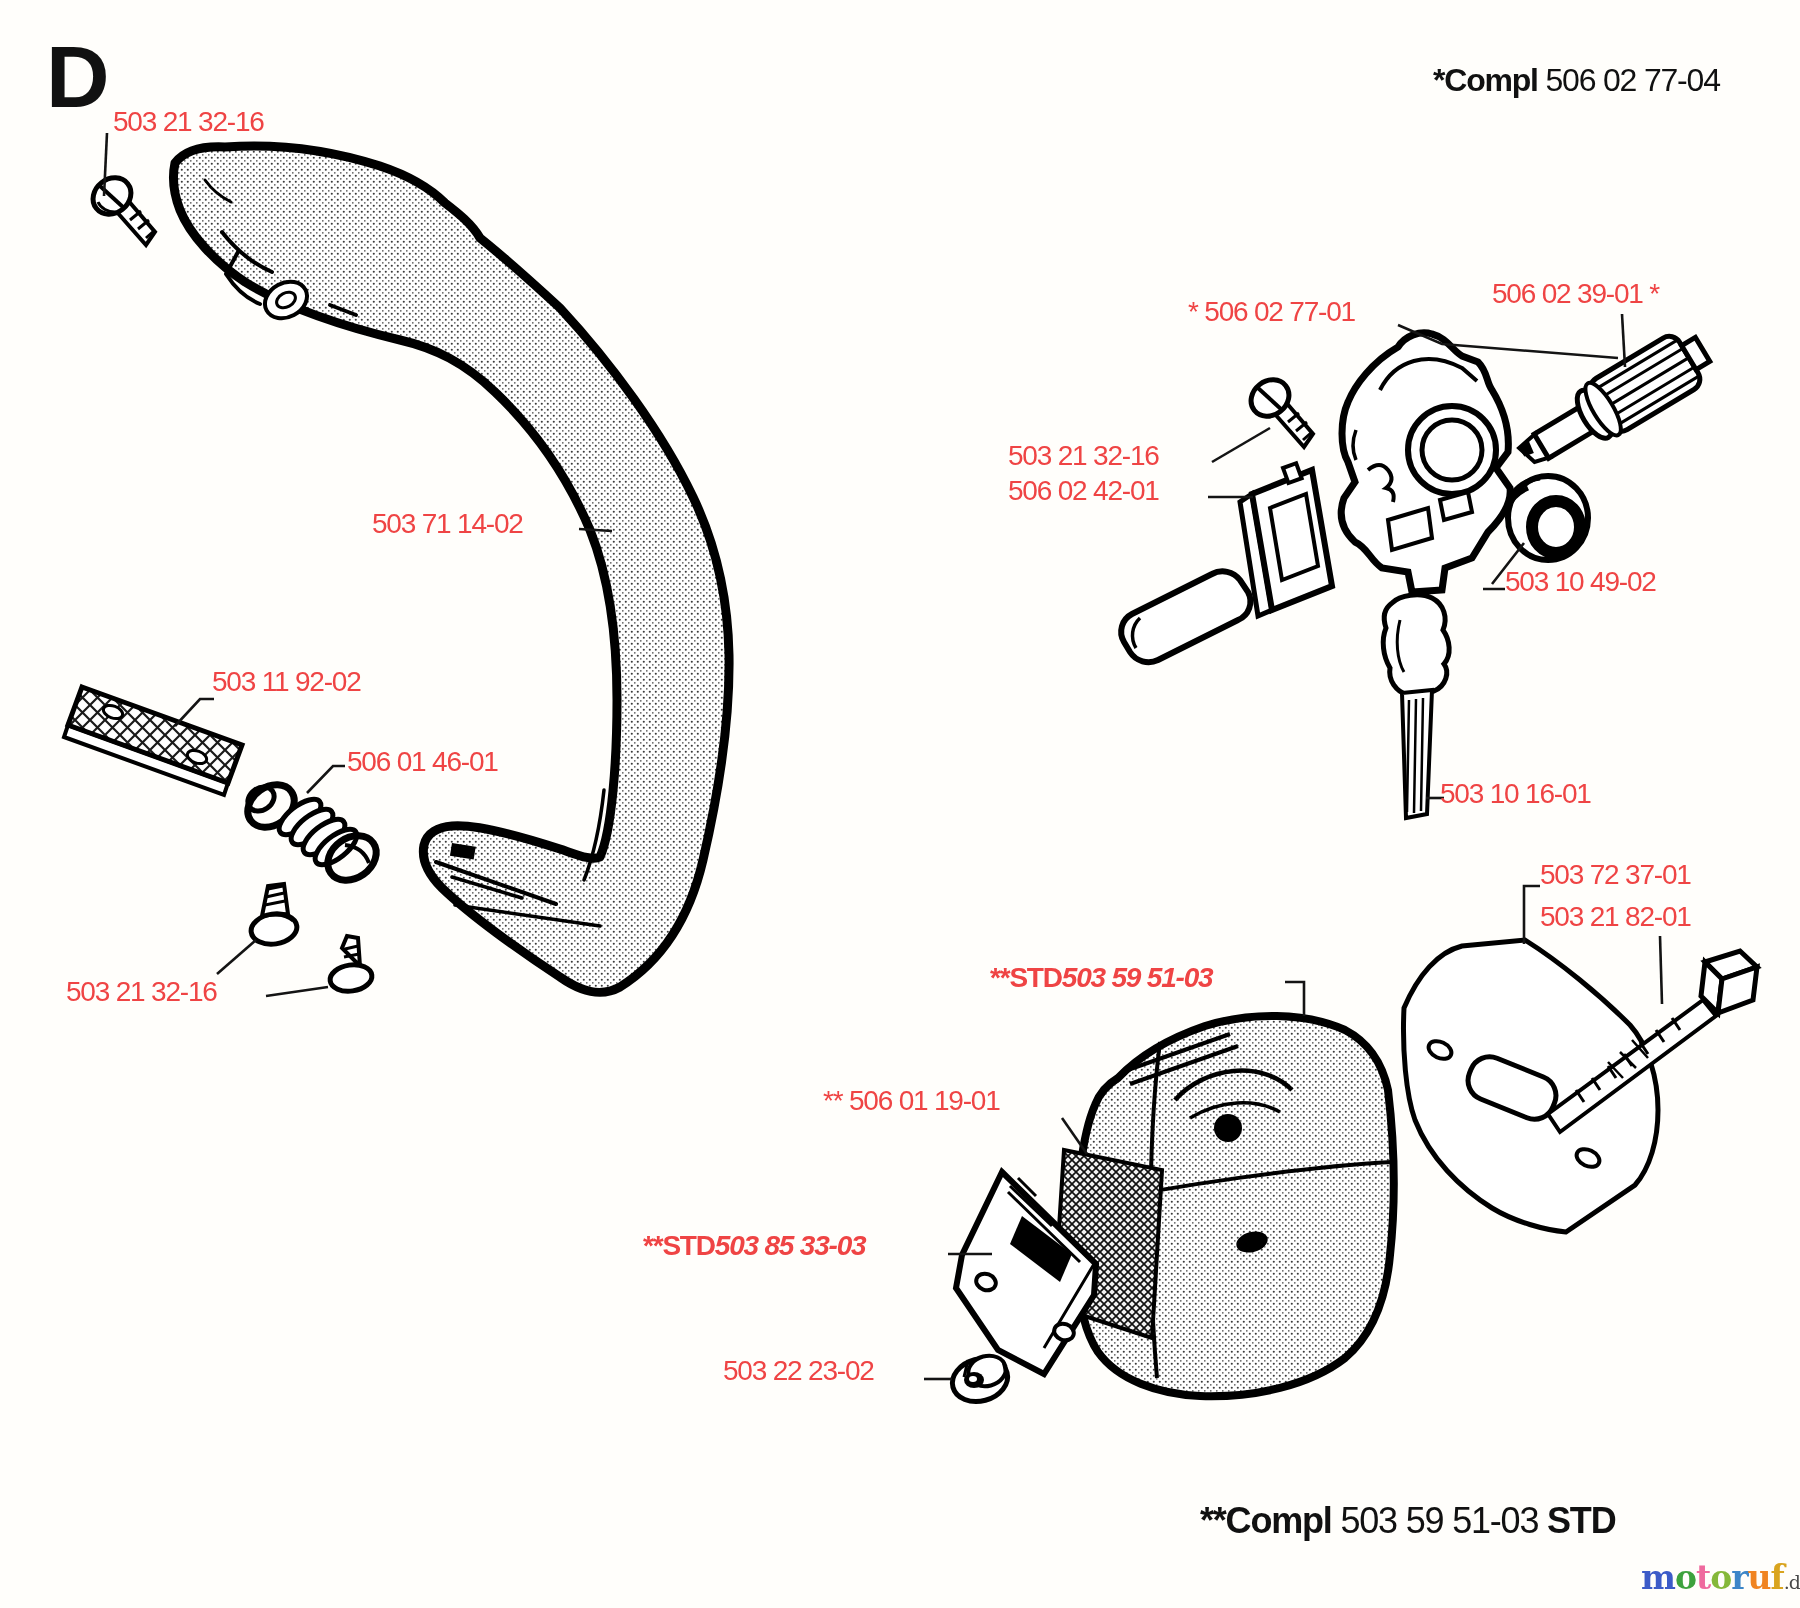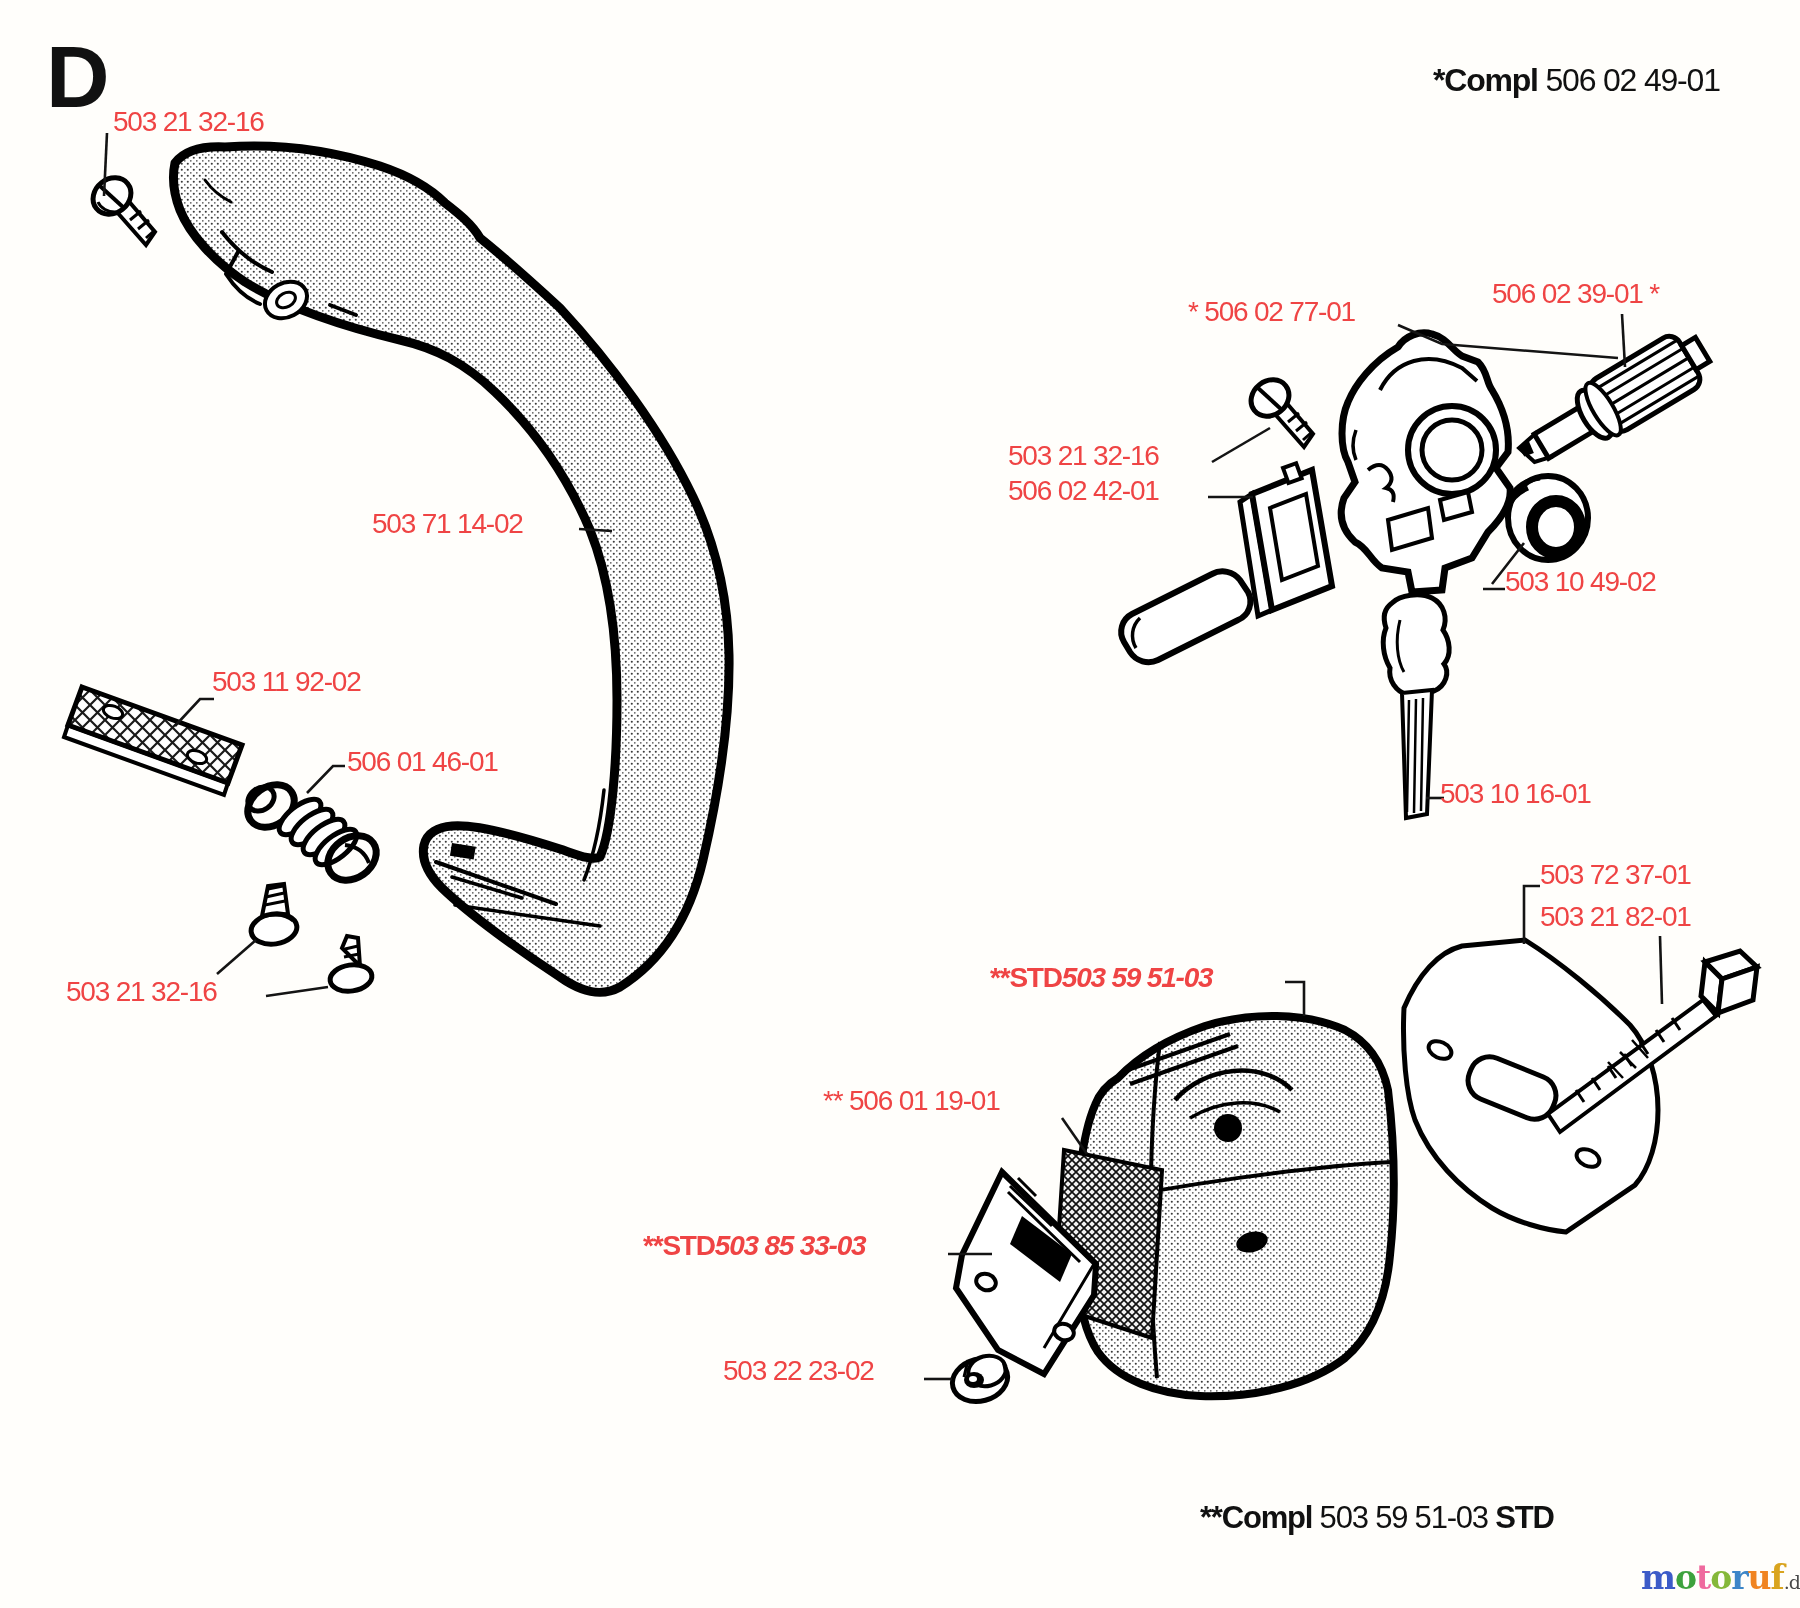--- a/index.html
+++ b/index.html
@@ -4,21 +4,21 @@
 <style>
   html,body{margin:0;padding:0;background:#fff;}
   #page{position:relative;width:1800px;height:1608px;background:#fffefb;overflow:hidden;
         font-family:"Liberation Sans",sans-serif;color:#111;}
   svg{position:absolute;left:0;top:0;}
   .lbl{position:absolute;font-size:28px;letter-spacing:-1.2px;white-space:nowrap;color:#ef4444;}
   .lbl b{font-weight:bold;}
   .bi{font-weight:bold;font-style:italic;}
   #section-letter{position:absolute;left:46px;top:26px;font-size:88px;font-weight:bold;letter-spacing:-2px;}
   #compl-top{position:absolute;left:1433px;top:62px;font-size:32px;letter-spacing:-1.2px;}
-  #compl-bottom{position:absolute;left:1200px;top:1500px;font-size:31px;letter-spacing:-1.2px;}
+  #compl-bottom{position:absolute;left:1200px;top:1500px;font-size:36px;letter-spacing:-1.2px;}
   #watermark{position:absolute;left:1641px;top:1558px;font-family:"DejaVu Serif",serif;
              font-size:33px;font-weight:bold;letter-spacing:-1px;}
   #watermark .dom{font-size:19px;font-weight:normal;}
 </style>
 </head>
 <body>
 
 <div id="page">
 
 <svg width="1800" height="1608" viewBox="0 0 1800 1608">
@@ -263,21 +263,21 @@
     <path d="M1062 1118 L 1087 1154"></path>
     <path d="M948 1254 L 992 1254"></path>
     <path d="M924 1379 L 952 1379"></path>
   </g>
 </svg>
 
   <div id="section-letter">D</div>
 
   <div id="compl-top">
     <b>*Compl</b>
-    <span>506 02 49-01</span>
+    <span>506 02 77-04</span>
   </div>
 
   <div class="lbl" style="left:113px;top:106px">503 21 32-16</div>
   <div class="lbl" style="left:372px;top:508px">503 71 14-02</div>
   <div class="lbl" style="left:212px;top:666px">503 11 92-02</div>
   <div class="lbl" style="left:347px;top:746px">506 01 46-01</div>
   <div class="lbl" style="left:66px;top:976px">503 21 32-16</div>
 
   <div class="lbl" style="left:1188px;top:296px">* 506 02 77-01</div>
   <div class="lbl" style="left:1492px;top:278px">506 02 39-01 *</div>

